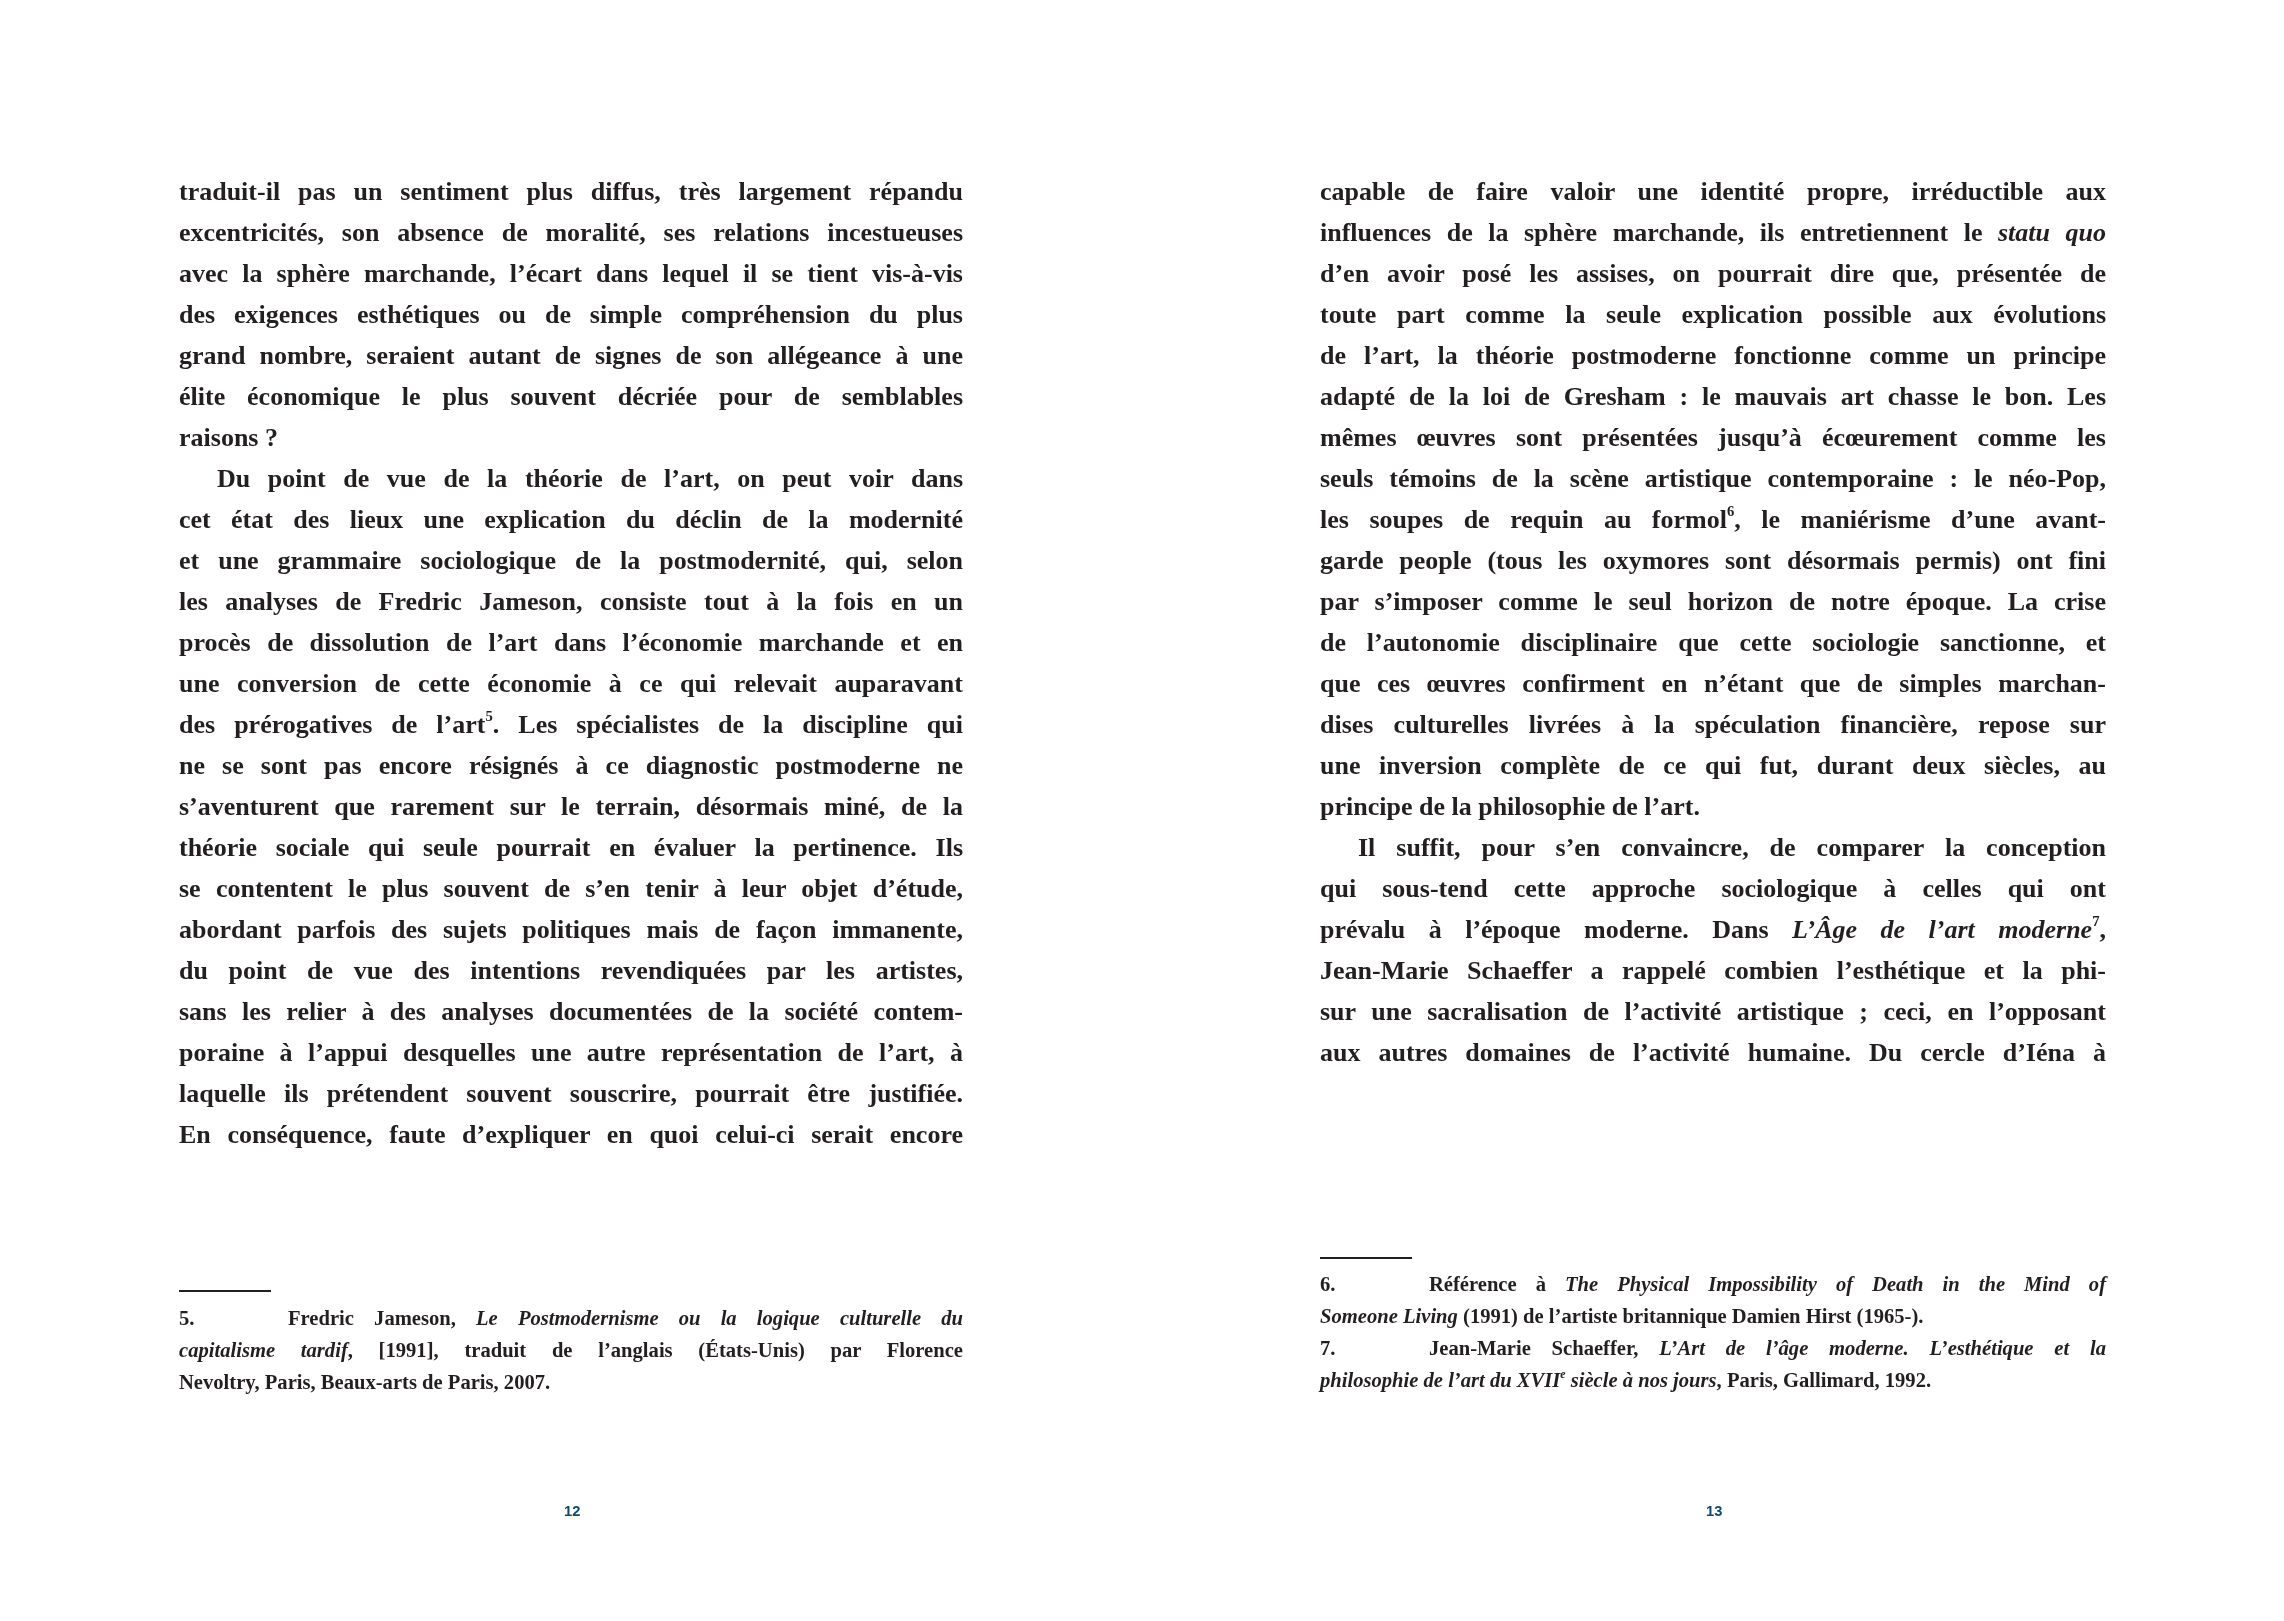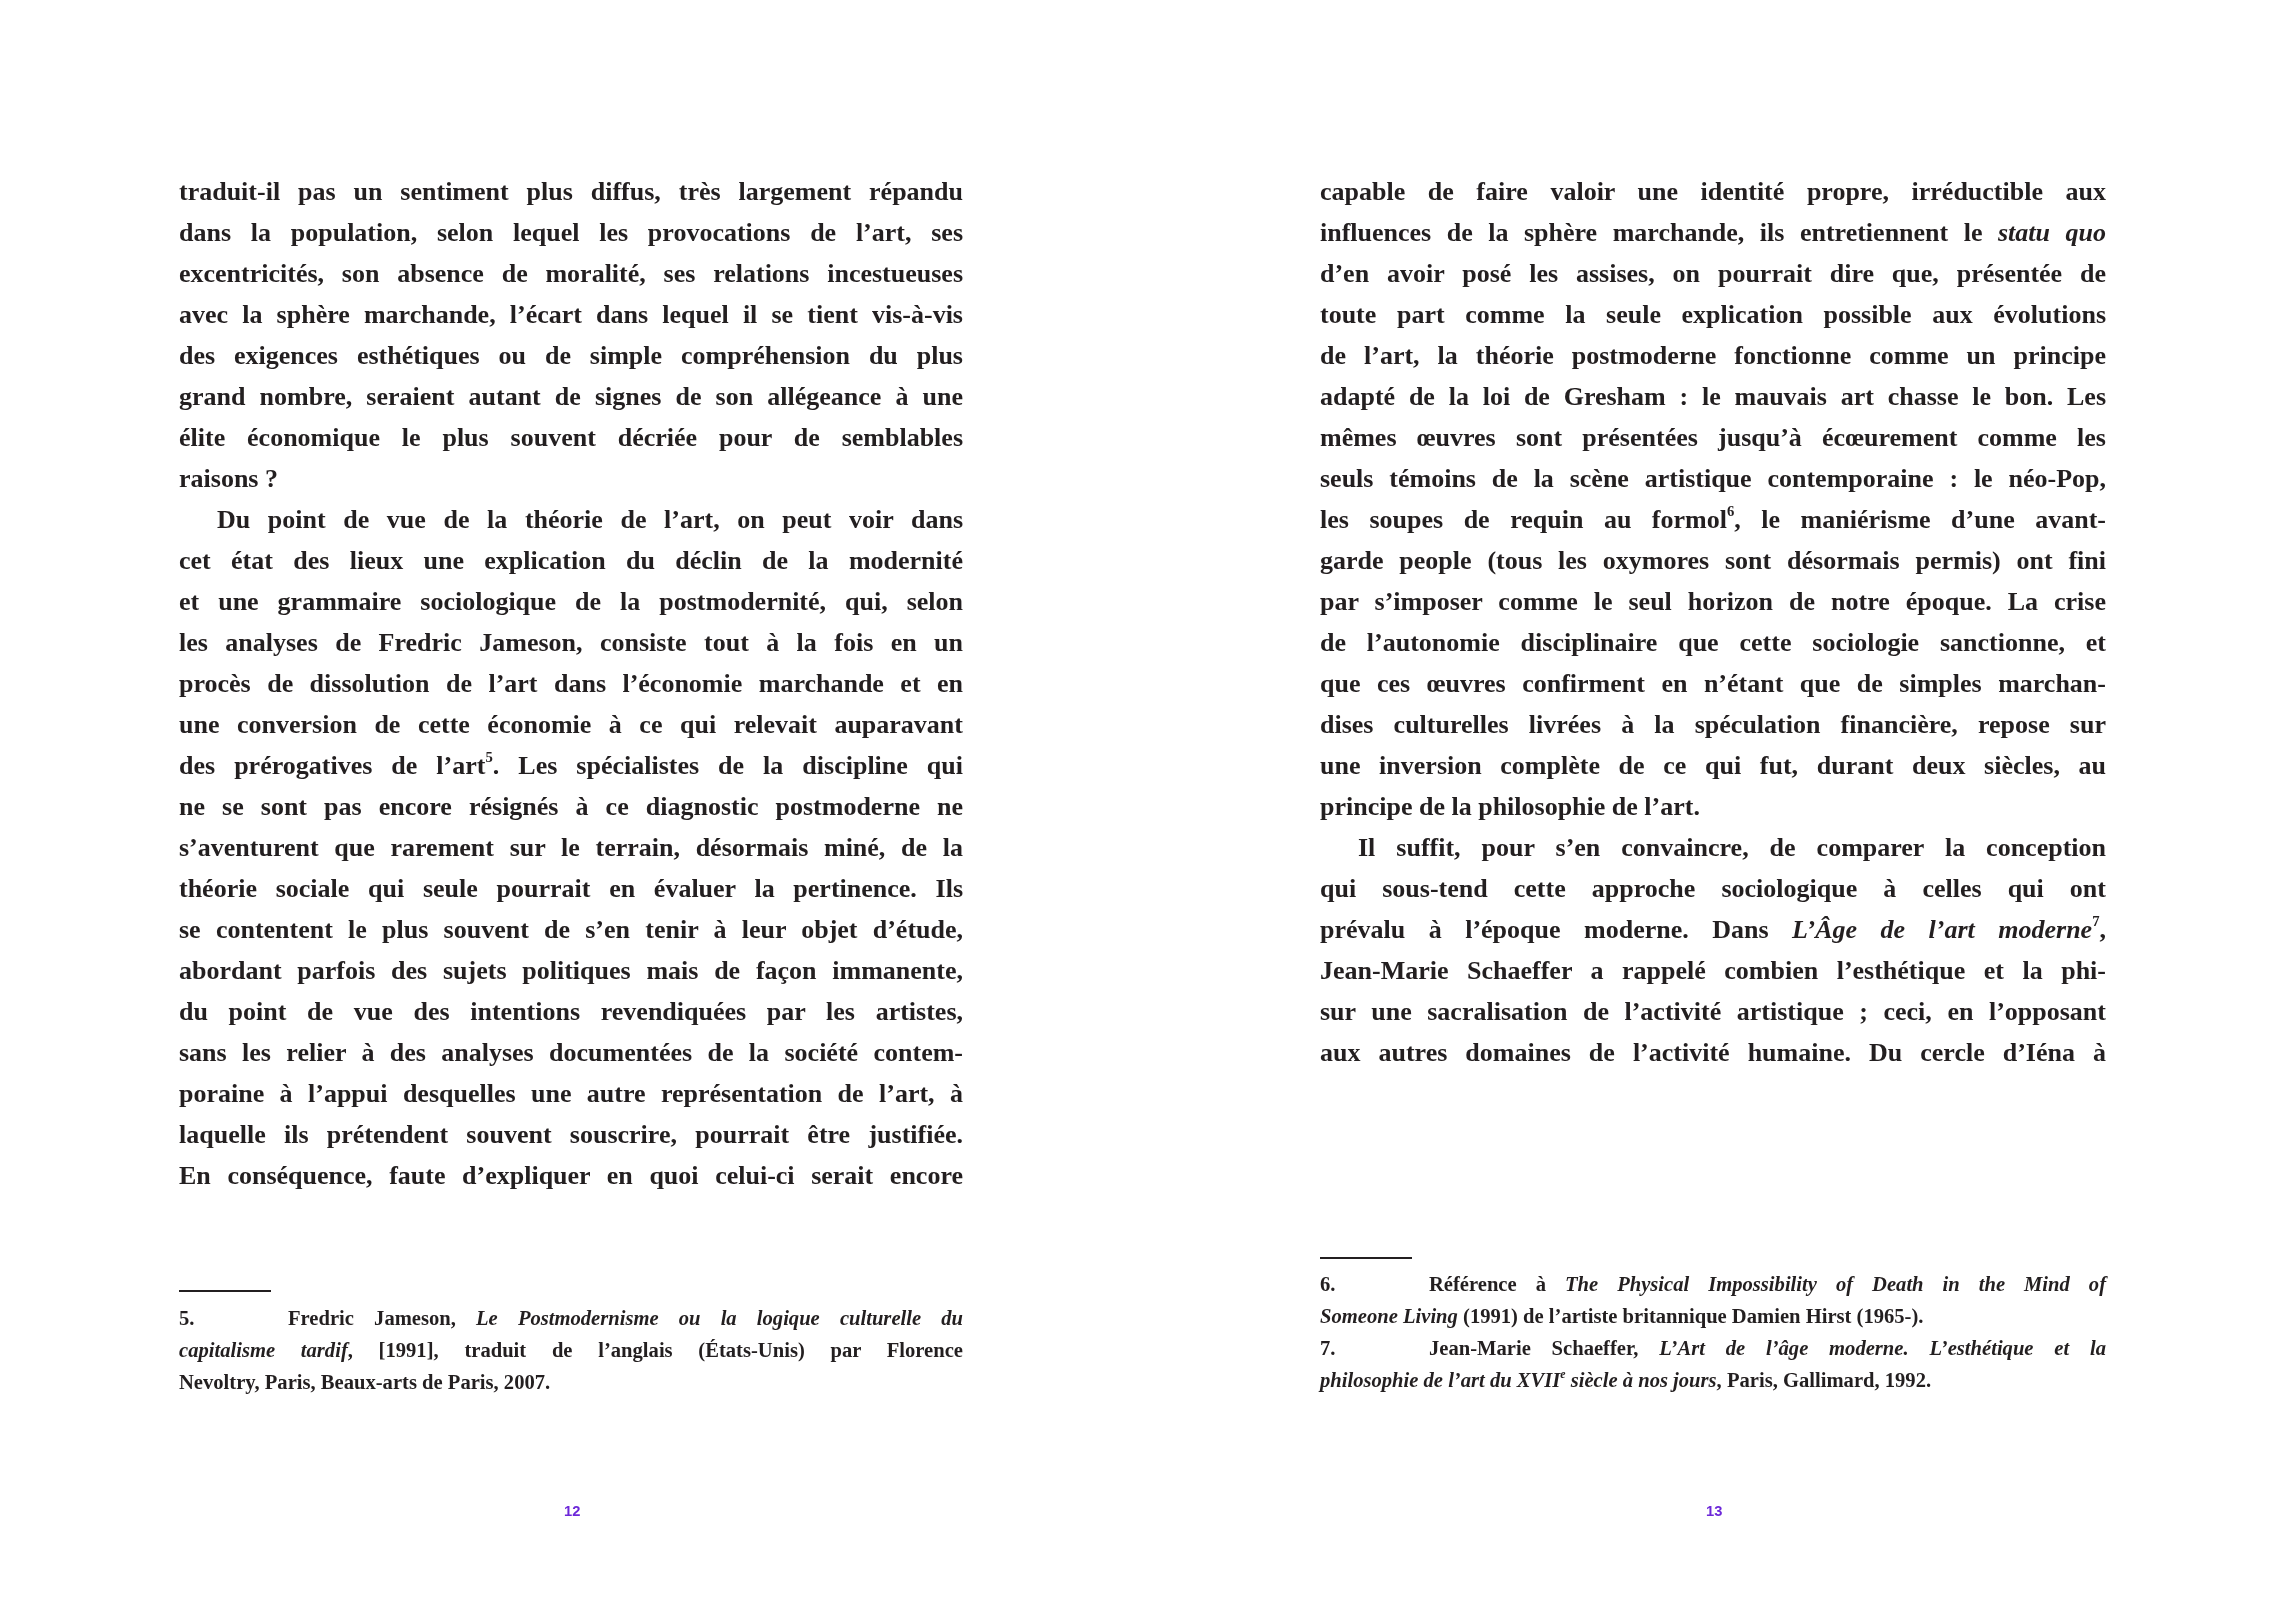--- a/index.html
+++ b/index.html
@@ -19,31 +19,30 @@
   sup { font-size: 14.7px; line-height: 0; vertical-align: super; position: relative; top: -2px; }
   .fn-rule { position: absolute; height: 2px; width: 92px; background: #231f20; }
   .page-left .fn-rule { left: 179px; top: 1290px; }
   .page-right .fn-rule { left: 178px; top: 1257px; }
   .footnotes { position: absolute; width: 784px; font-size: 20.6px; line-height: 32px; }
   .page-left .footnotes { left: 179px; top: 1302px; }
   .page-right .footnotes { left: 178px; top: 1268px; width: 786px; }
   .fn-line { display: block; height: 32px; white-space: nowrap; text-align: justify; text-align-last: justify; }
   .fn-line.last { text-align-last: left; }
   .fn-num { display: inline-block; width: 109px; text-align: left; }
-  .page-num { position: absolute; top: 1503px; font-family: "Liberation Sans", "DejaVu Sans", sans-serif; font-size: 14.7px; color: #6d28d9; }
+  .page-num { position: absolute; top: 1503px; font-family: "Liberation Sans", "DejaVu Sans", sans-serif; font-size: 14.7px; color: #0c4a6e; }
   .page-left .page-num { left: 564px; }
   .page-right .page-num { left: 564px; }
 </style>
 </head>
 <body>
 
 <div class="page page-left">
   <div class="body-text">
     <span class="line">traduit-il pas un sentiment plus diffus, très largement répandu</span>
-    <span class="line">dans la population, selon lequel les provocations de l’art, ses</span>
     <span class="line">excentricités, son absence de moralité, ses relations incestueuses</span>
     <span class="line">avec la sphère marchande, l’écart dans lequel il se tient vis-à-vis</span>
     <span class="line">des exigences esthétiques ou de simple compréhension du plus</span>
     <span class="line">grand nombre, seraient autant de signes de son allégeance à une</span>
     <span class="line">élite économique le plus souvent décriée pour de semblables</span>
     <span class="line last">raisons ?</span>
     <span class="line indent">Du point de vue de la théorie de l’art, on peut voir dans</span>
     <span class="line">cet état des lieux une explication du déclin de la modernité</span>
     <span class="line">et une grammaire sociologique de la postmodernité, qui, selon</span>
     <span class="line">les analyses de Fredric Jameson, consiste tout à la fois en un</span>

